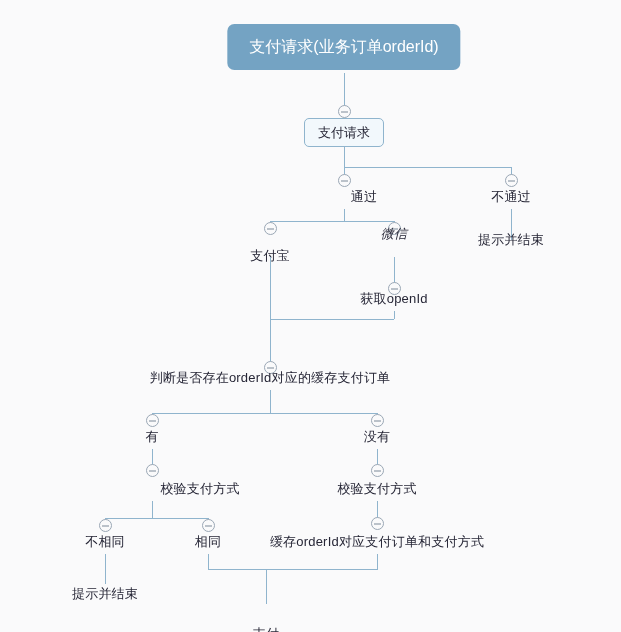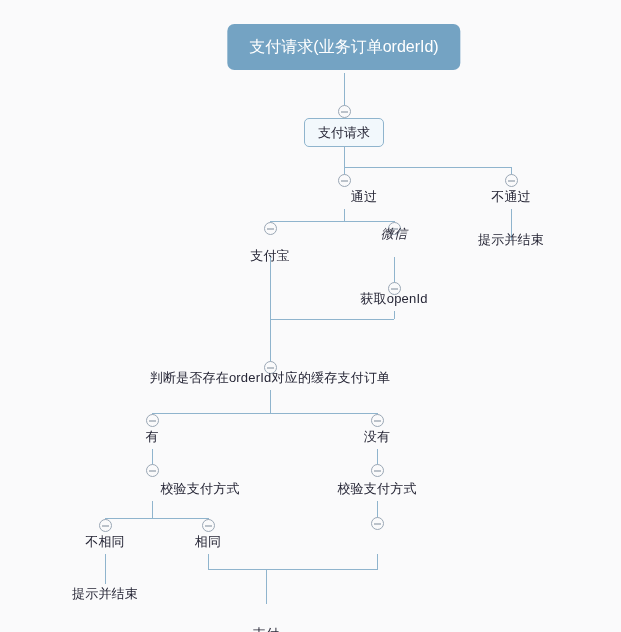--- a/index.html
+++ b/index.html
@@ -151,20 +151,21 @@
   <div class="toggle" style="left:202px; top:519px;"></div>
 
   <div class="node plain" style="left:105px; top:534px;">不相同</div>
   <div class="node plain" style="left:208px; top:534px;">相同</div>
 
   <div class="line v" style="left:105px; top:554px; height:30px;"></div>
   <div class="node plain" style="left:105px; top:586px;">提示并结束</div>
 
   <div class="line v" style="left:377px; top:501px; height:18px;"></div>
   <div class="toggle" style="left:371px; top:517px;"></div>
+  <div class="node plain" style="left:377px; top:534px;">缓存orderId对应支付订单和支付方式</div>
 
   <div class="line v" style="left:208px; top:554px; height:15px;"></div>
   <div class="line v" style="left:377px; top:554px; height:15px;"></div>
   <div class="line h" style="left:208px; top:569px; width:170px;"></div>
   <div class="line v" style="left:266px; top:569px; height:35px;"></div>
 
   <div class="node plain" style="left:266px; top:606px;margin-top:20px;">支付</div>
 
 </div>
 

